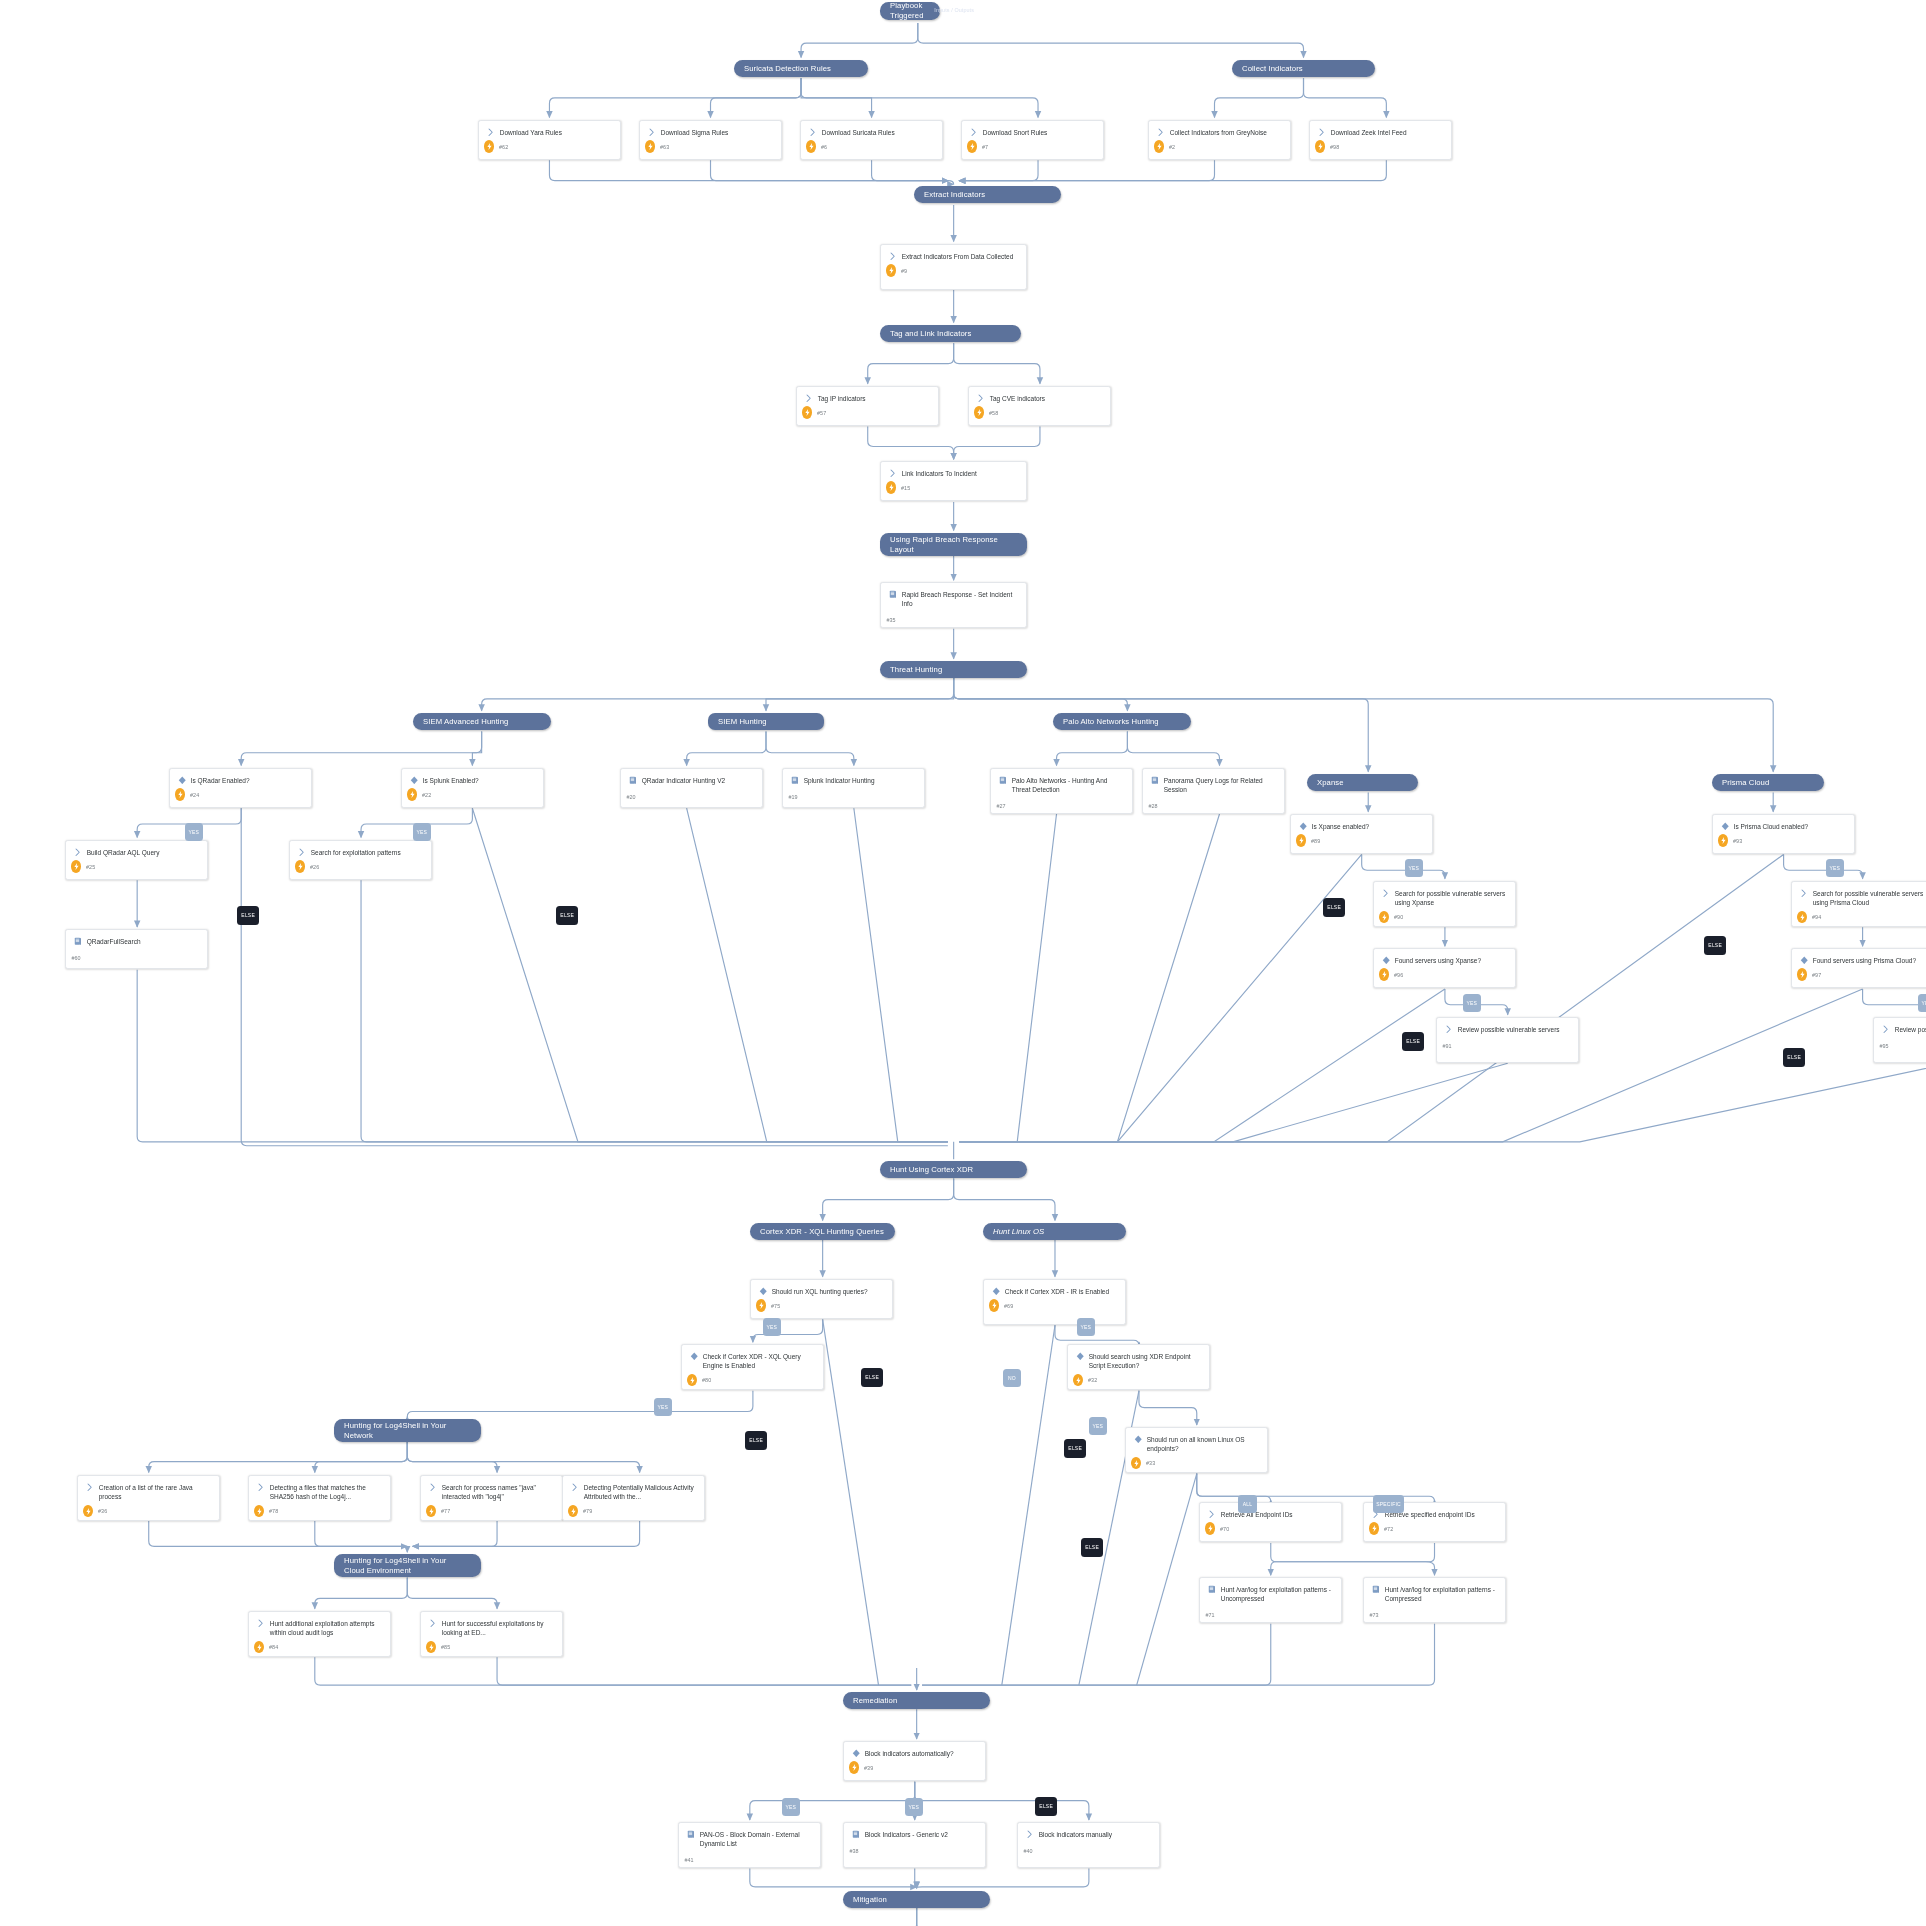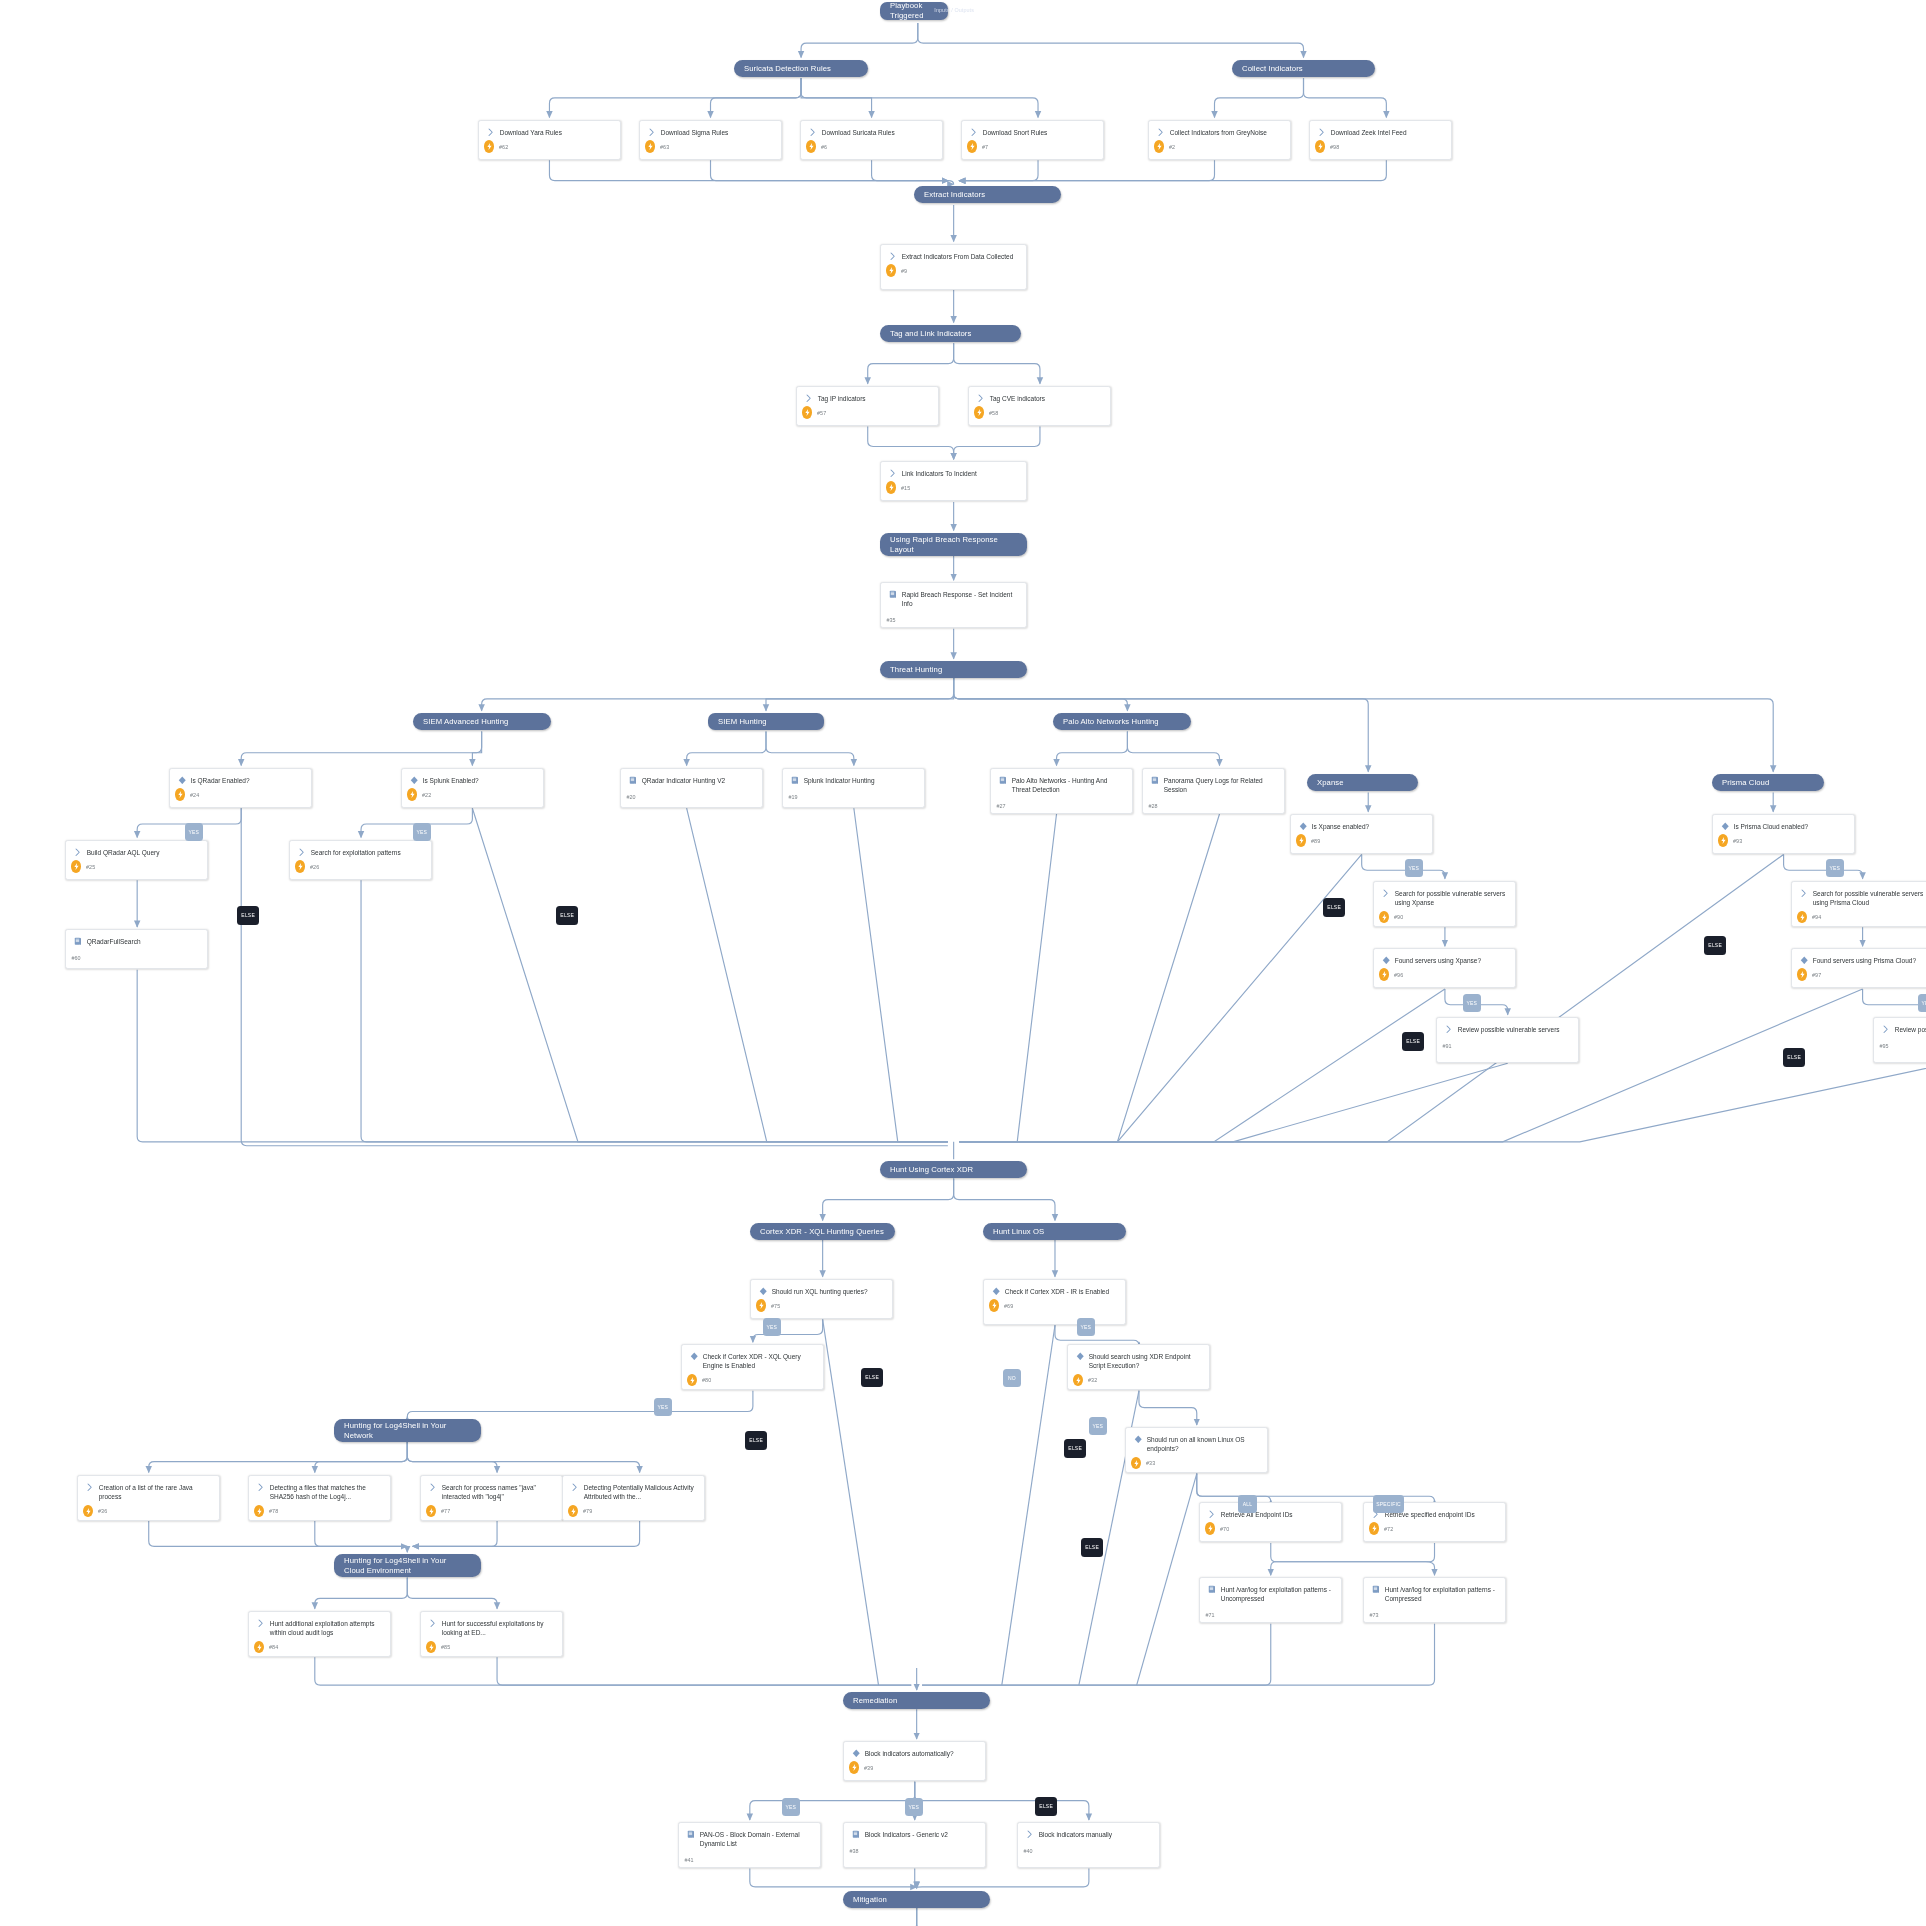--- a/index.html
+++ b/index.html
@@ -286,21 +286,21 @@
       <path d="M1066,5310 L1066,5362 Q1066,5376 1080,5376 L2365,5376"></path>
       <path d="M1520,5310 L1520,5362 Q1520,5376 1534,5376 L2365,5376"></path>
       <path d="M1960,5310 L1960,5362 Q1960,5376 1974,5376 L2365,5376"></path>
       <path d="M2629,5310 L2629,5362 Q2629,5376 2615,5376 L2393,5376"></path>
       <path d="M3102,5310 L3102,5362 Q3102,5376 3088,5376 L2393,5376"></path>
       <path d="M3566,5310 L3566,5362 Q3566,5376 3552,5376 L2393,5376"></path>
     </g>
   </svg>
 
   <div id="nodeLayer">
-      <div class="sec" style="left: 880px; top: 1.5px; width: 68px; height: 18.5px; border-radius: 7px;">
+      <div class="sec" style="left: 880px; top: 1.5px; width: 60px; height: 18.5px;">
         <span class="sec-title">Playbook Triggered</span>
         <span class="io">Inputs / Outputs</span>
       </div>
       <div class="sec" style="left: 734px; top: 60px; width: 134px; height: 17px;">
         <span class="sec-title">Suricata Detection Rules</span>
       </div>
       <div class="sec" style="left: 1232px; top: 60px; width: 143px; height: 17px;">
         <span class="sec-title">Collect Indicators</span>
       </div>
       <div class="sec" style="left: 880px; top: 186px; width: 147px; height: 17px; margin-left: 34px;">
@@ -330,21 +330,21 @@
       </div>
       <div class="sec" style="left: 1712px; top: 774px; width: 112px; height: 17px;">
         <span class="sec-title">Prisma Cloud</span>
       </div>
       <div class="sec" style="left: 880px; top: 1161px; width: 147px; height: 17px;">
         <span class="sec-title">Hunt Using Cortex XDR</span>
       </div>
       <div class="sec" style="left: 750px; top: 1223px; width: 145px; height: 17px;">
         <span class="sec-title">Cortex XDR - XQL Hunting Queries</span>
       </div>
-      <div class="sec" style="left: 983px; top: 1223px; width: 143px; height: 17px;">
+      <div class="sec" style="left: 983px; top: 1223px; width: 143px; height: 17px; font-style: italic;">
         <span class="sec-title">Hunt Linux OS</span>
       </div>
       <div class="sec" style="left: 334px; top: 1419px; width: 147px; height: 23px;">
         <span class="sec-title">Hunting for Log4Shell in Your
 Network</span>
       </div>
       <div class="sec" style="left: 334px; top: 1554px; width: 147px; height: 23px;">
         <span class="sec-title">Hunting for Log4Shell in Your
 Cloud Environment</span>
       </div>

